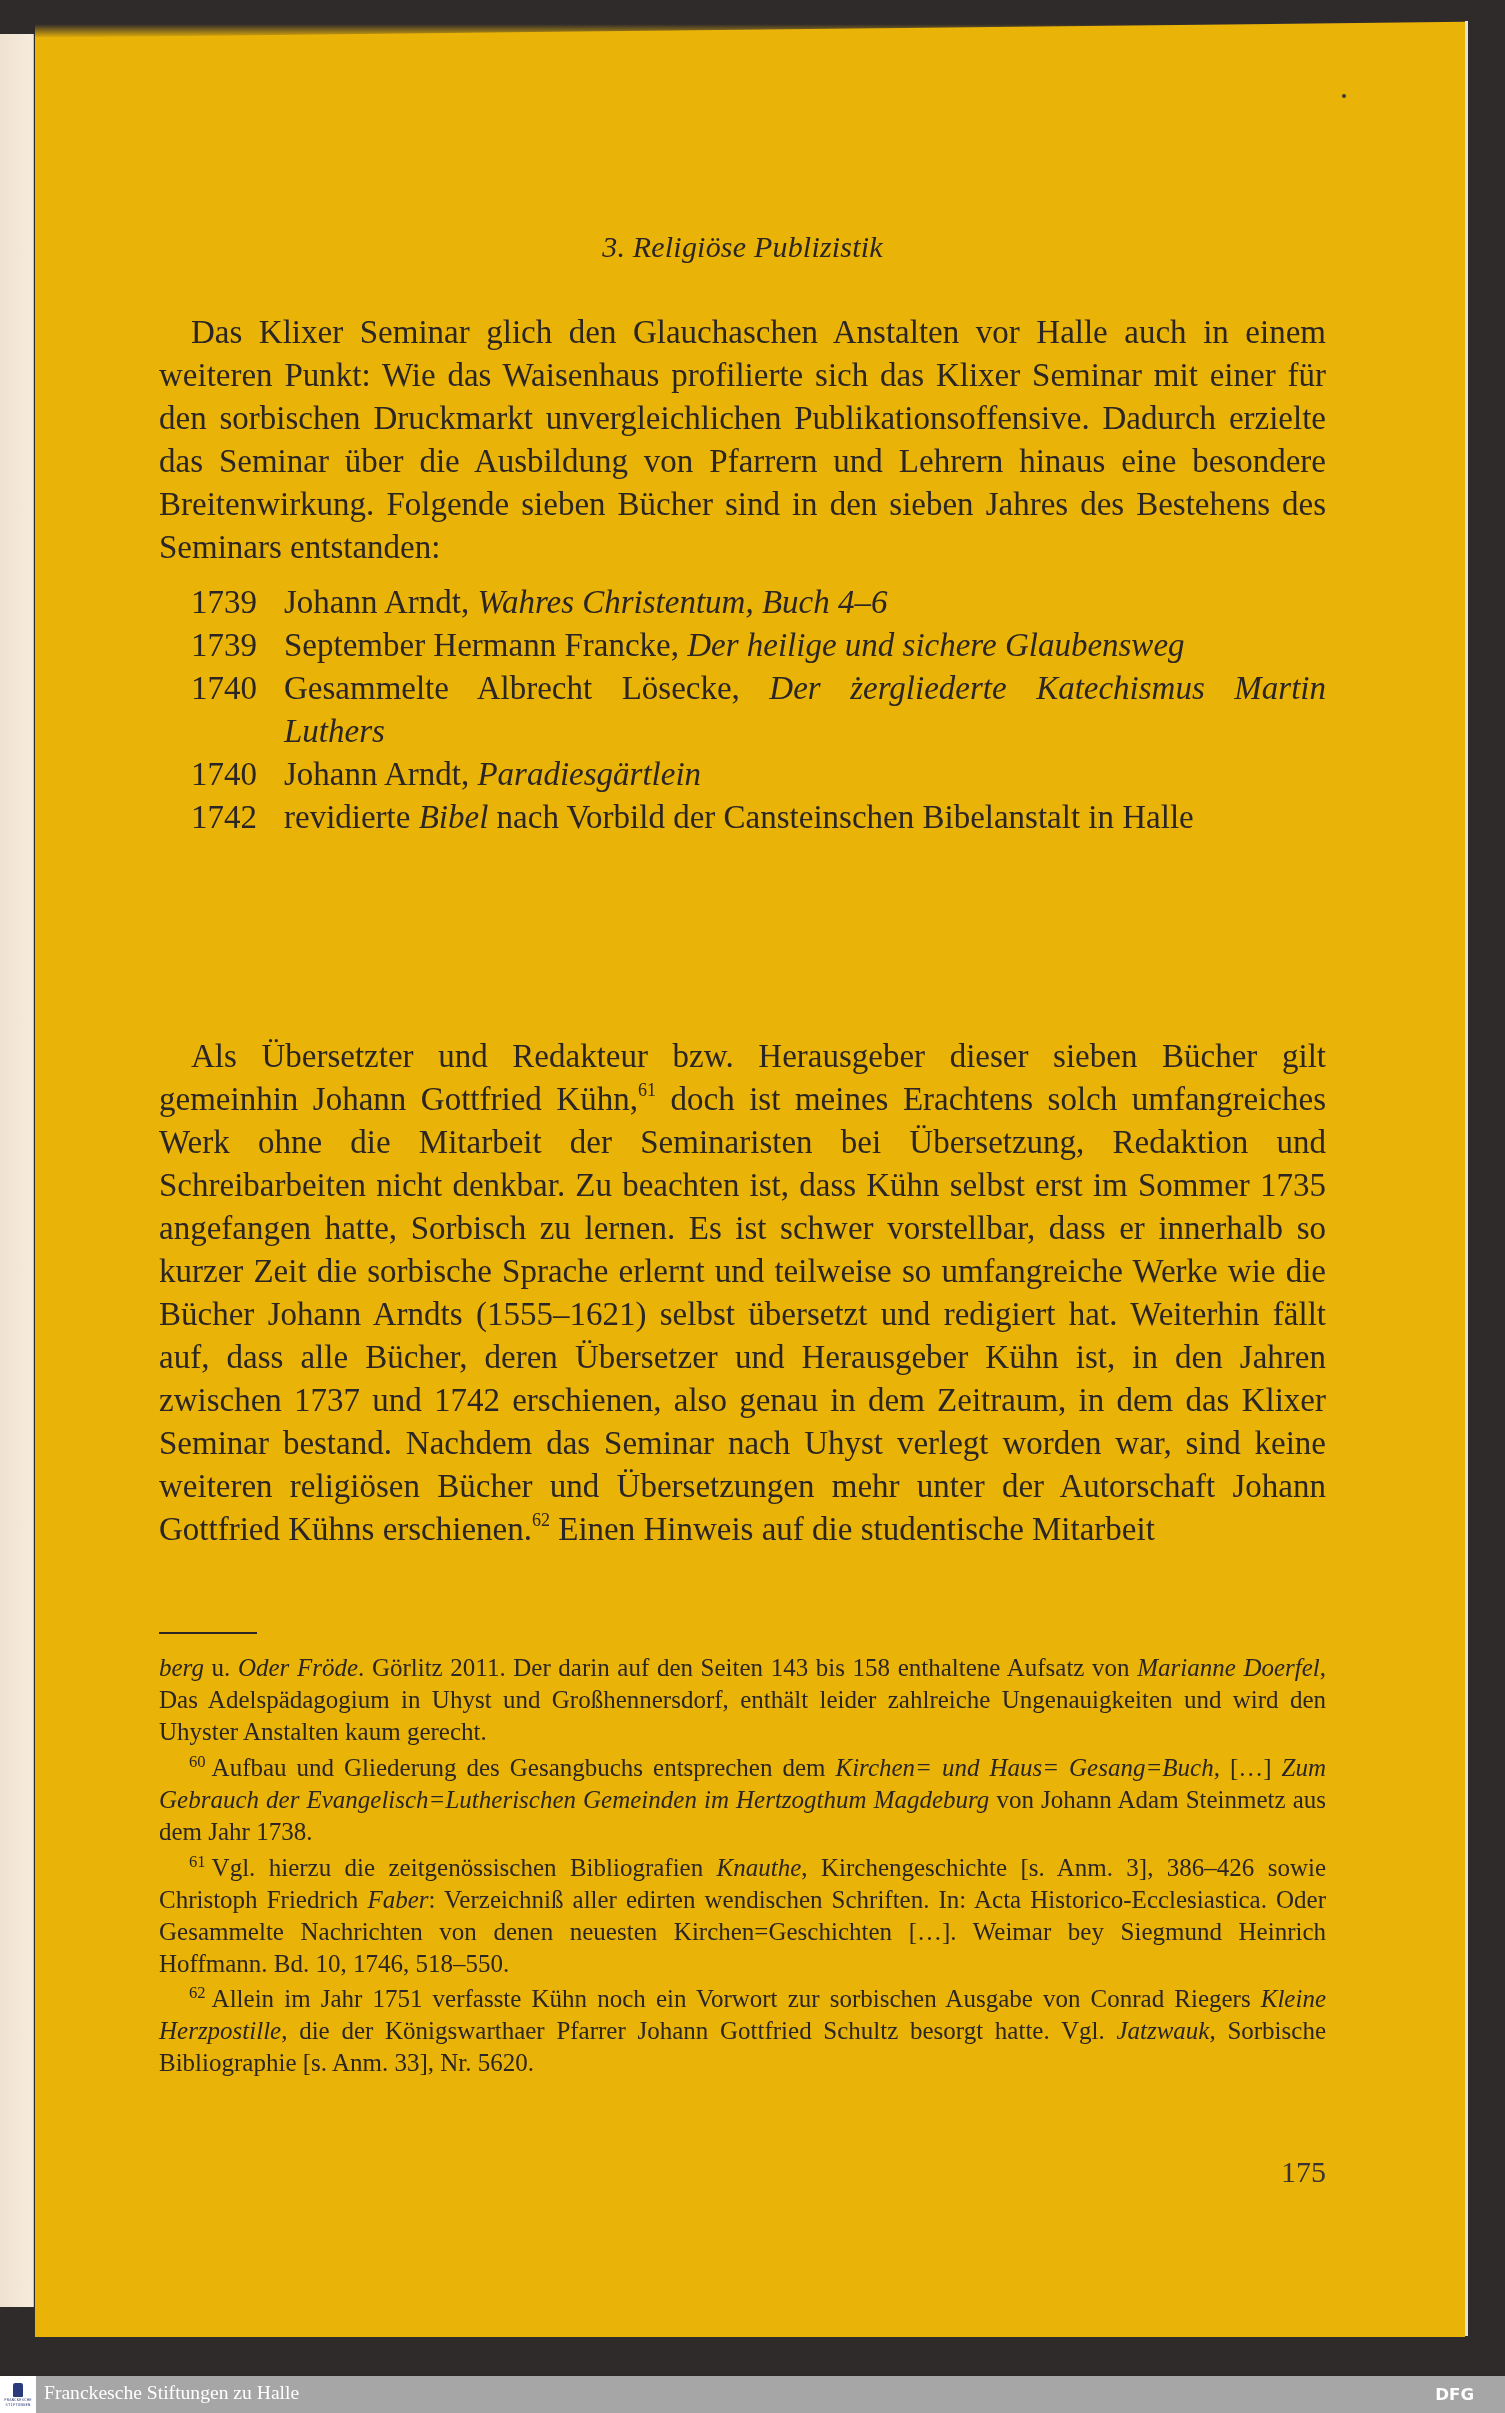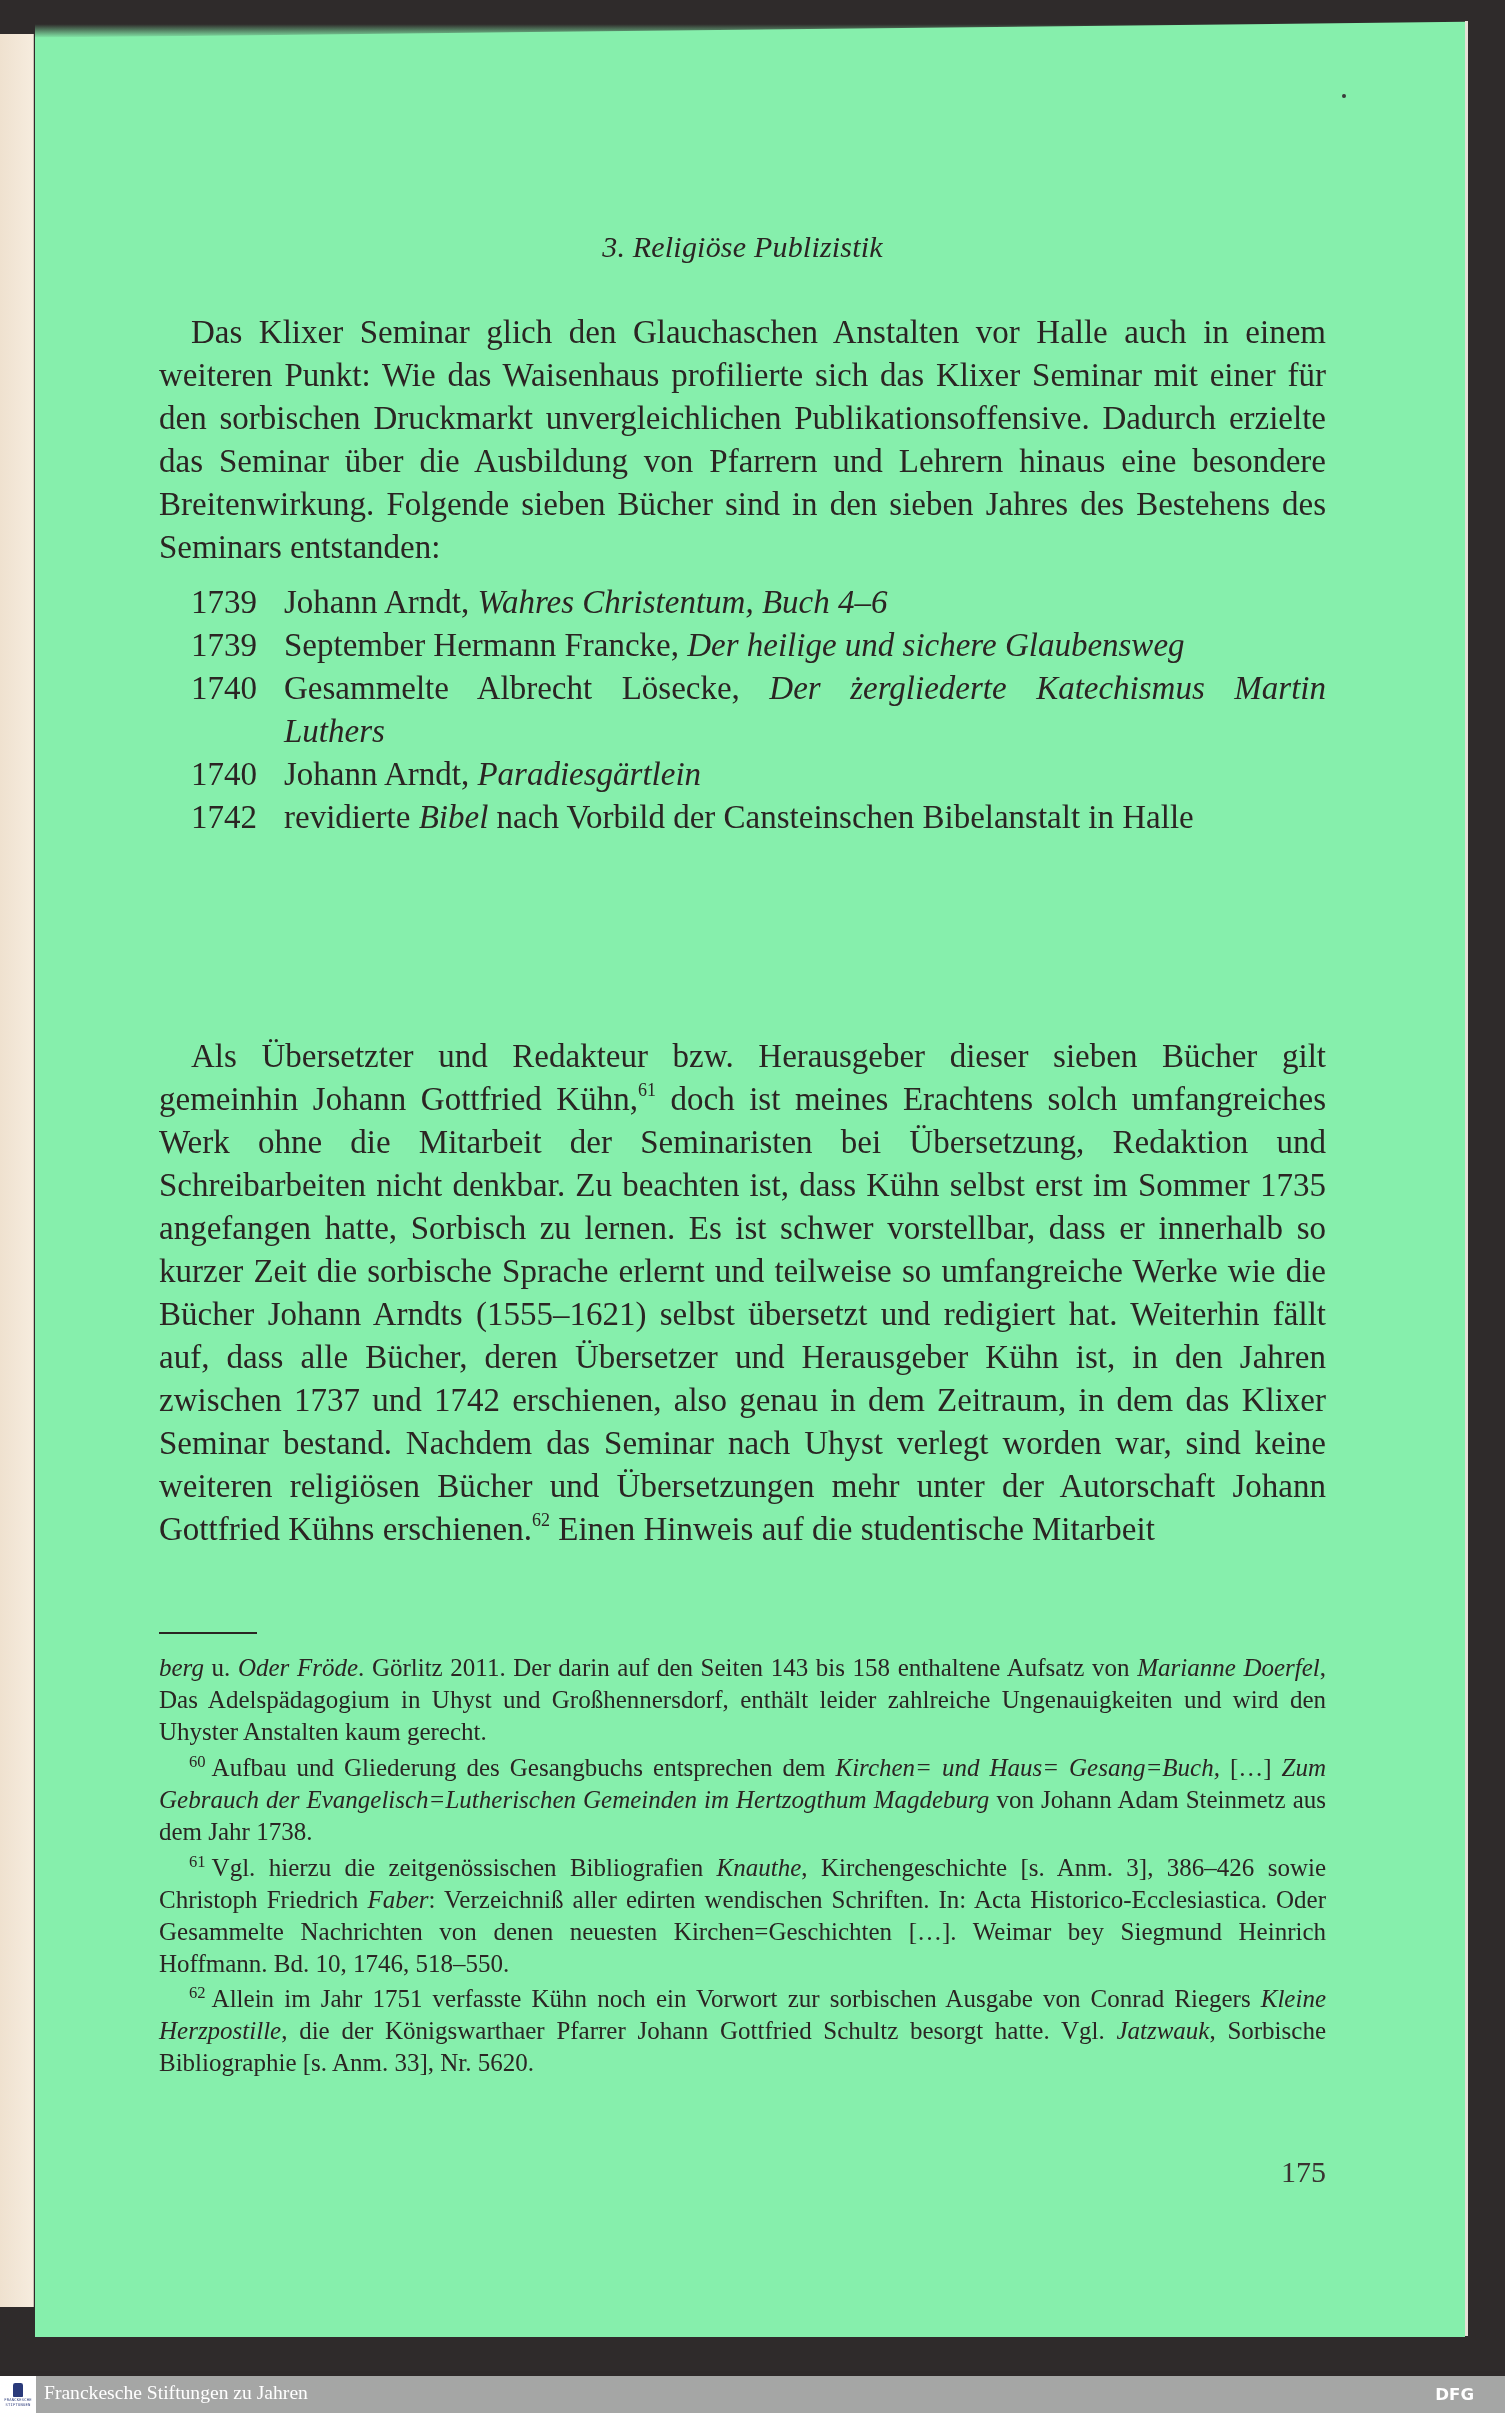--- a/index.html
+++ b/index.html
@@ -24,21 +24,21 @@
       position: absolute;
       left: 0; top: 34px;
       width: 33px; height: 2273px;
       background: linear-gradient(to right, #efe1cf, #f6ecde);
       border-right: 1.5px solid #c9bfb3;
     }
     .page {
       position: absolute;
       left: 35px; top: 15px;
       width: 1430px; height: 2322px;
-      background: #86efac;
+      background: #eab308;
       border-radius: 0 0 0 0;
     }
     .page::before {
       content: "";
       position: absolute;
       left: 0; top: 0; right: 0; height: 22.6px;
       background: linear-gradient(to bottom, #2f2b2b 0%, #2f2b2b 40%, transparent 100%);
       clip-path: polygon(0 0, 100% 0, 100% 30%, 0 100%);
     }
     .page-edge-right {
@@ -248,16 +248,16 @@
     <div class="page-number">175</div>
   </div>
 </div>
 <div class="page-edge-right"></div>
 
 <div class="footer-bar">
   <div class="footer-logo">
     <div class="fig"></div>
     <div class="logo-text"><span>FRANCKESCHE</span><br><span>STIFTUNGEN</span></div>
   </div>
-  <div class="footer-title">Franckesche Stiftungen zu Jahren</div>
+  <div class="footer-title">Franckesche Stiftungen zu Halle</div>
   <div class="footer-dfg">DFG</div>
 </div>
 
 
 </body></html>

